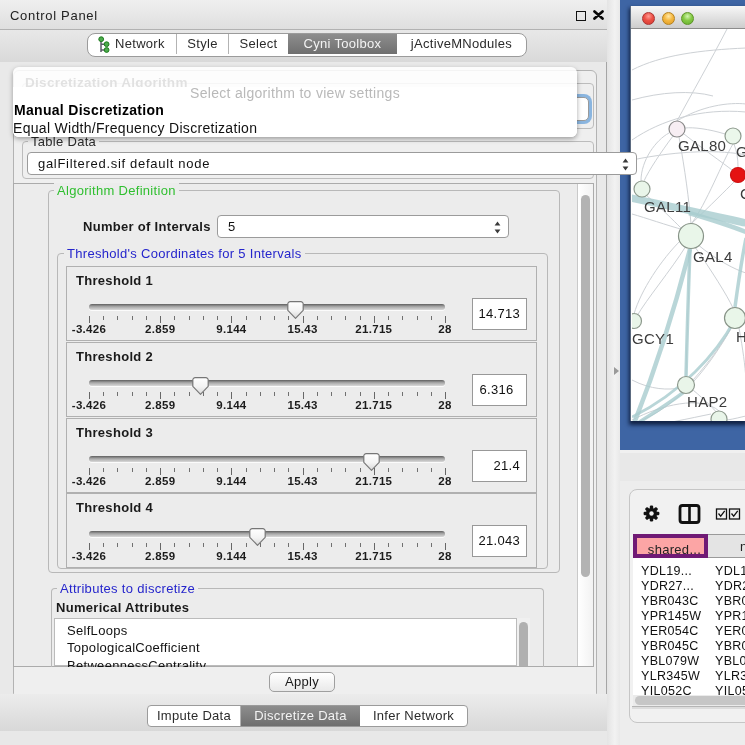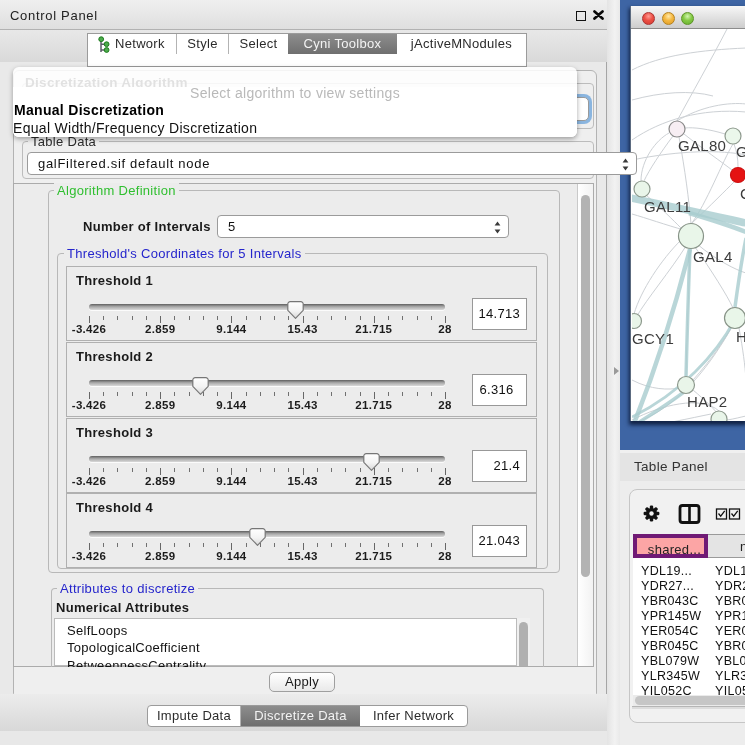--- a/index.html
+++ b/index.html
@@ -80,23 +80,20 @@
         <text x="643" y="212">GAL11</text>
         <text x="692" y="262">GAL4</text>
         <text x="631" y="344">GCY1</text>
         <text x="735" y="342">HIS7</text>
         <text x="686" y="407">HAP2</text>
       </g>
     </svg>
   </div>
 
   <div class="abs" style="left:620px;top:450px;width:125px;height:3px;background:#f0f0f0;"></div>
-  <div class="abs" style="left:620px;top:453px;width:125px;height:28px;background:#e4e4e4;color:#333;font-size:13.5px;line-height:28px;">
-    <span style="margin-left:14px;">Table Panel</span>
-  </div>
   <div class="abs" style="left:620px;top:481px;width:125px;height:264px;background:#ededed;"></div>
 
   <div class="abs" id="tablepanel" style="left:629px;top:489px;width:130px;height:232px;background:#f1f1f1;border:1px solid #c6c6c6;border-radius:8px;">
   </div>
 
   <svg class="abs" style="left:640px;top:502px;" width="105" height="26" viewBox="0 0 105 26">
     <g fill="#111" transform="translate(11.5,11.5)">
       <circle r="5.6"></circle>
       <rect x="-1.7" y="-7.9" width="3.4" height="4.2" rx="1.2" transform="rotate(0)"></rect>
         <rect x="-1.7" y="-7.9" width="3.4" height="4.2" rx="1.2" transform="rotate(45)"></rect>
@@ -316,21 +313,21 @@
     <div class="abs" style="left:14px;top:667px;width:582px;height:27px;background:#efefef;"></div>
     <div class="abs" style="left:269px;top:672px;width:66px;height:20px;background:linear-gradient(#ffffff,#e9e9e9);border:1px solid #9f9f9f;border-radius:5px;box-sizing:border-box;text-align:center;font-size:13px;line-height:18px;color:#1a1a1a;">Apply</div>
 
     <div class="abs" style="left:0;top:694px;width:607px;height:37px;background:linear-gradient(#ececec,#d8d8d8);"></div>
     <div class="abs" id="bottomtabs" style="left:147px;top:705px;width:321px;height:22px;background:#fff;border:1px solid #9b9b9b;border-radius:4px;box-sizing:border-box;font-size:13px;color:#2b2b2b;">
       <span class="abs" style="left:0;top:0;width:93px;height:20px;line-height:20px;text-align:center;border-right:1px solid #b3b3b3;box-sizing:border-box;">Impute Data</span>
       <span class="abs" style="left:93px;top:0;width:119px;height:20px;line-height:20px;text-align:center;background:linear-gradient(#8d8d8d,#6f6f6f);color:#f3f3f3;box-sizing:border-box;">Discretize Data</span>
       <span class="abs" style="left:212px;top:0;width:107px;height:20px;line-height:20px;text-align:center;box-sizing:border-box;">Infer Network</span>
     </div>
 
-    <div class="abs" id="toptabs" style="left:87px;top:33px;width:440px;height:34px;background:#fff;border:1px solid #9b9b9b;border-radius:0;box-sizing:border-box;font-size:13px;color:#2b2b2b;">
+    <div class="abs" id="toptabs" style="left:87px;top:33px;width:440px;height:24px;background:#fff;border:1px solid #9b9b9b;border-radius:8px;box-sizing:border-box;font-size:13px;color:#2b2b2b;">
       <span class="abs" style="left:0;top:0;width:89px;height:20px;line-height:20px;border-right:1px solid #b3b3b3;box-sizing:border-box;">
         <svg style="position:absolute;left:10px;top:2px;" width="12" height="17" viewBox="0 0 12 17">
           <path d="M3,4 L3,16 M3,8.2 L8,8.2 M3,14 L8,14" fill="none" stroke="#5c5c68" stroke-width="1.5"></path>
           <g fill="#4cab4c" stroke="#1d7a1d" stroke-width="1">
             <circle cx="3.2" cy="3.2" r="2.4"></circle>
               <circle cx="8.6" cy="8.2" r="2.4"></circle>
               <circle cx="8.6" cy="14" r="2.4"></circle>
           </g>
         </svg>
         <span style="margin-left:27px;">Network</span>

